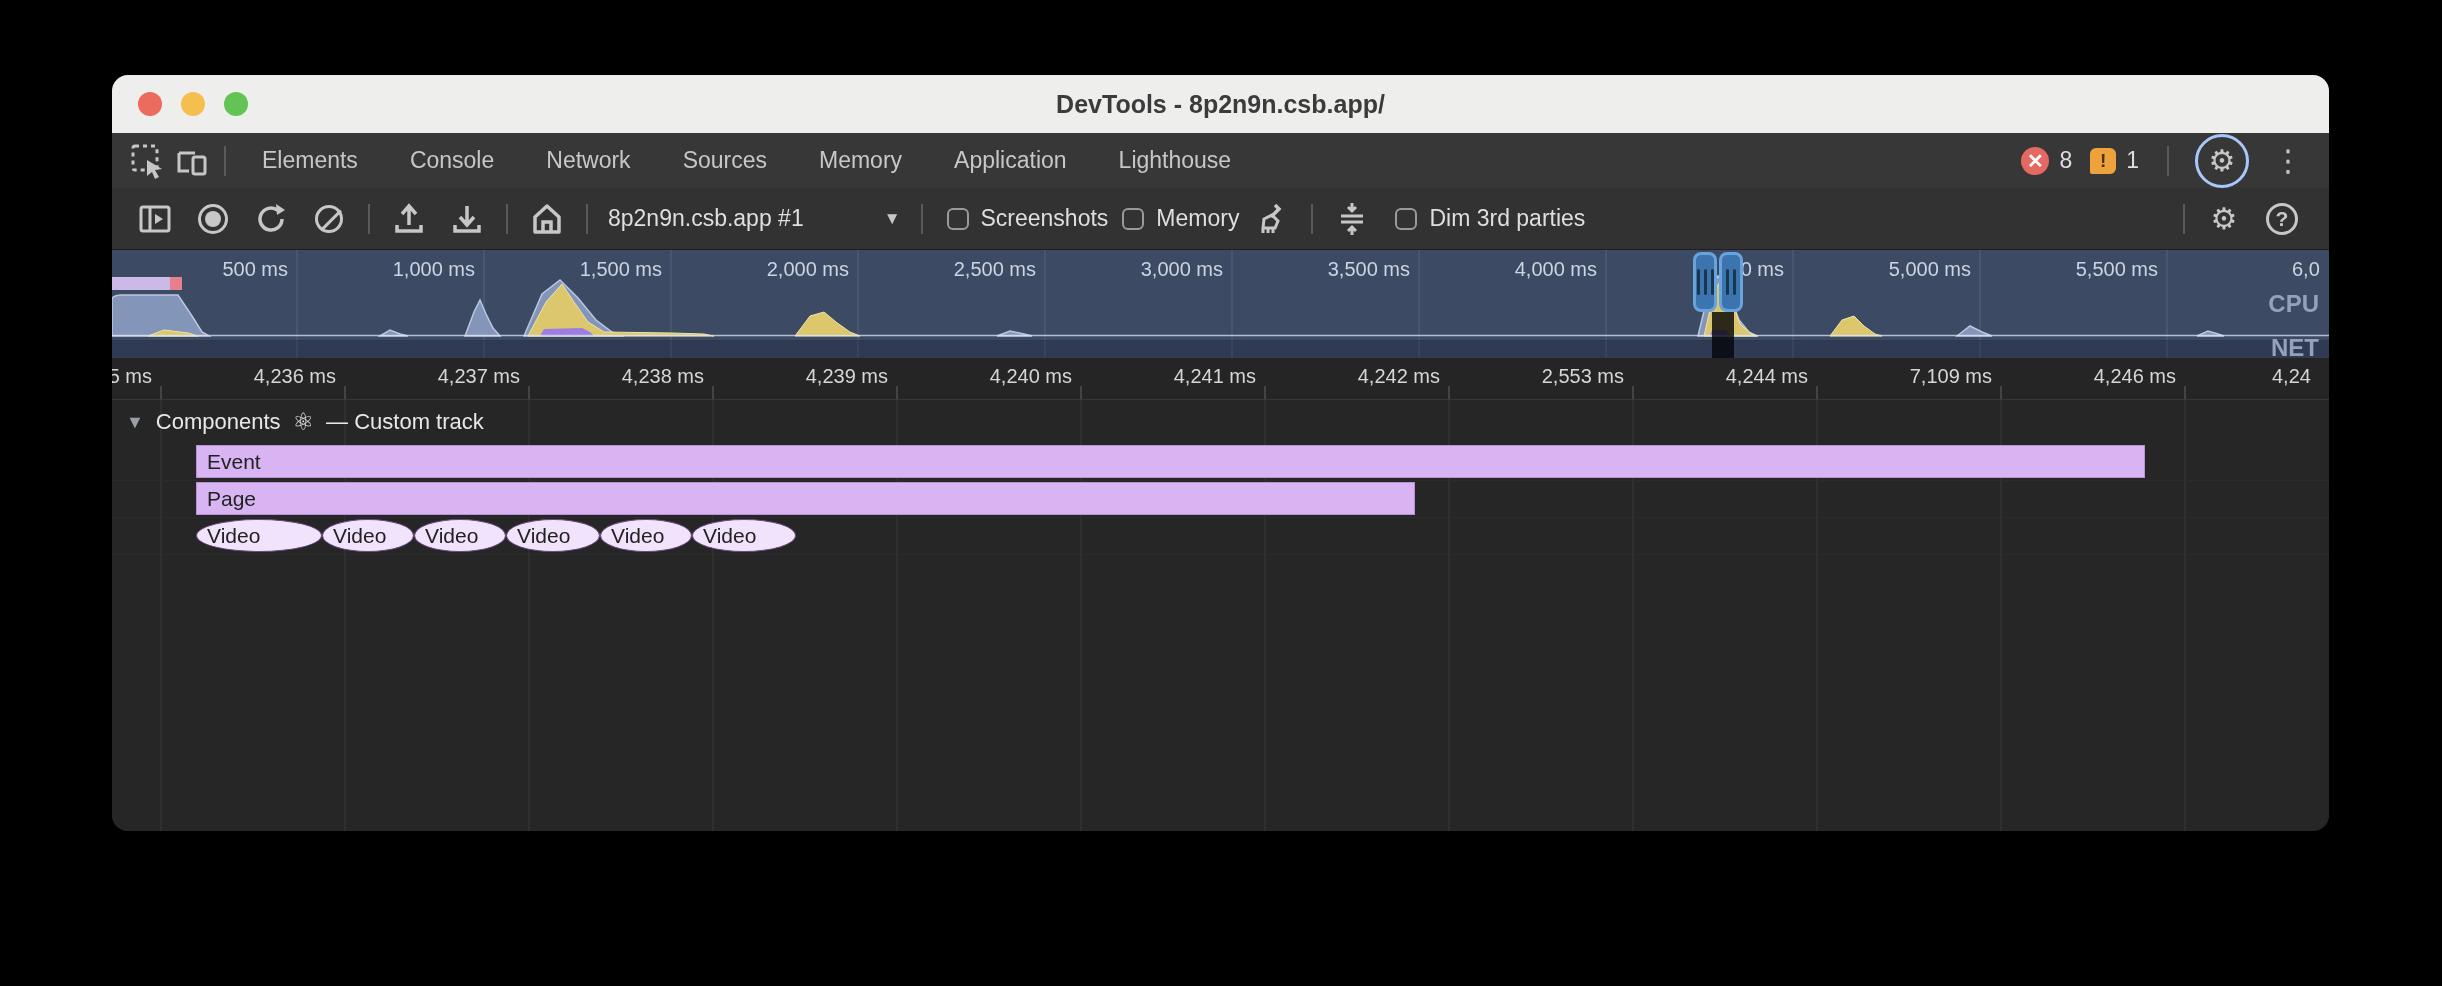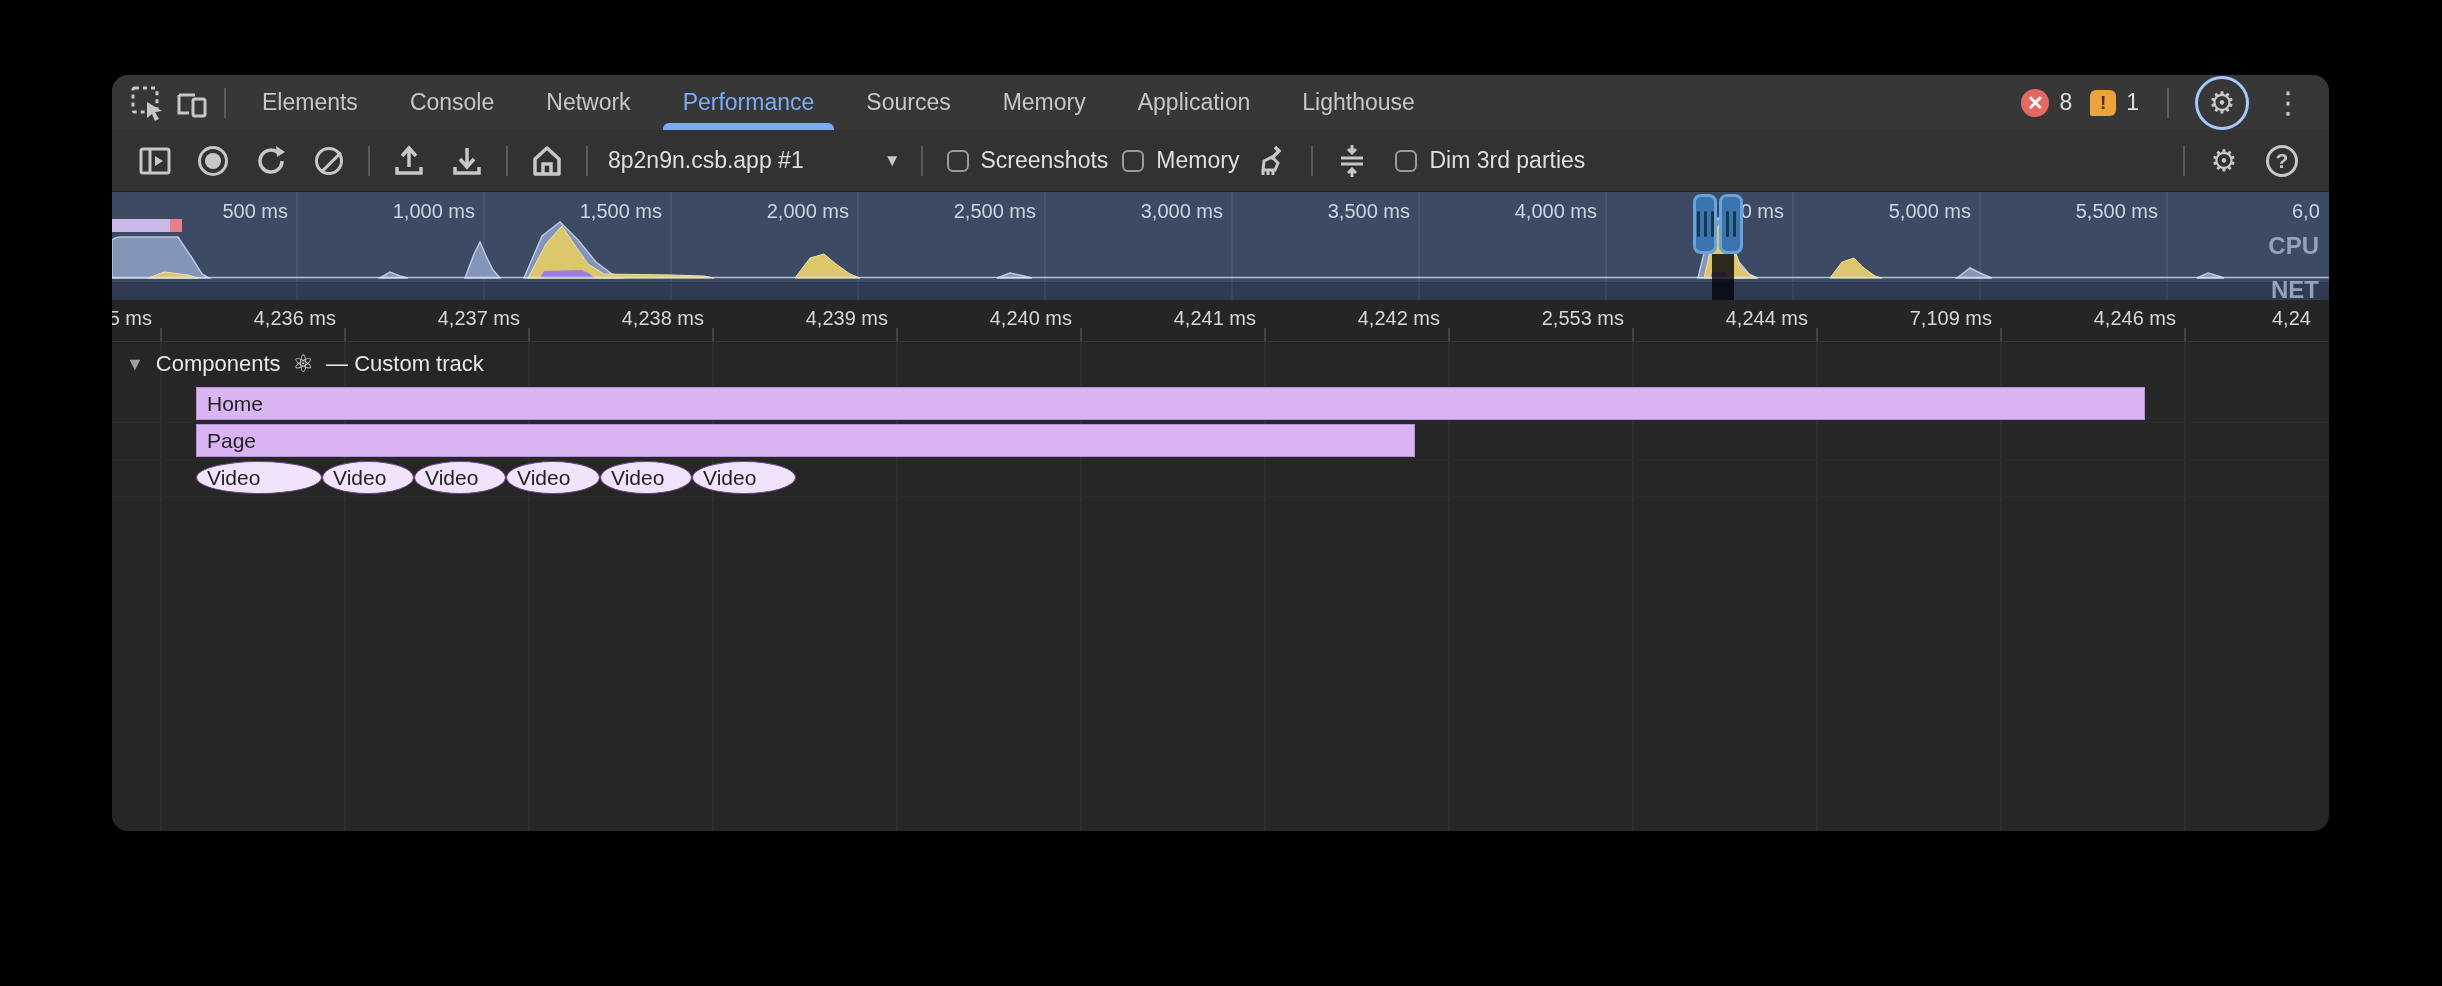--- a/index.html
+++ b/index.html
@@ -96,40 +96,47 @@
   .btab.active { color:#7cacf8; }
   .btab.active::after { content:""; position:absolute; left:2px; right:2px; bottom:0; height:8px;
                         background:#7cacf8; border-radius:8px 8px 0 0; }
   svg { display:block; }
 </style>
 </head>
 <body>
 
 <div id="window">
 
+  <div class="titlebar">
+    <div class="traffic">
+        <div class="light" style="background: rgb(236, 106, 94);"></div>
+        <div class="light" style="background: rgb(245, 191, 79);"></div>
+        <div class="light" style="background: rgb(97, 196, 84);"></div>
+      </div>
+    <div class="title-text">DevTools - 8p2n9n.csb.app/</div>
+  </div>
 
   <div class="tabbar">
     <div class="tbicon">
       <svg width="36" height="36" viewBox="0 0 36 36">
         <rect x="3" y="3" width="24" height="24" rx="2" fill="none" stroke="#c7c7c7" stroke-width="3" stroke-dasharray="4 4"></rect>
         <path d="M17 17 L32 26 L25 27 L29 34 L25 36 L22 29 L17 33 Z" fill="#c7c7c7"></path>
       </svg>
     </div>
     <div class="tbicon">
       <svg width="36" height="36" viewBox="0 0 36 36">
         <path d="M5 10 h16 M5 10 v18 h10" fill="none" stroke="#c7c7c7" stroke-width="3"></path>
         <rect x="19" y="14" width="12" height="17" rx="2" fill="none" stroke="#c7c7c7" stroke-width="3"></rect>
       </svg>
     </div>
     <div class="vdiv"></div>
     <div id="main-tabs" style="display:flex;height:100%;align-items:center;">
         <div class="tab">Elements</div>
         <div class="tab">Console</div>
         <div class="tab">Network</div>
-        <div class="tab active">Performance</div>
         <div class="tab">Sources</div>
         <div class="tab">Memory</div>
         <div class="tab">Application</div>
         <div class="tab">Lighthouse</div>
       </div>
     <div class="tb-spacer"></div>
     <div class="badge-group">
       <div class="err-badge">✕</div>
       <div class="badge-count">8</div>
       <div class="warn-badge">!</div>
@@ -341,21 +348,21 @@
     <div class="rowline" style="top:80px;"></div>
     <div class="rowline" style="top:117px;"></div>
     <div class="rowline" style="top:154px;"></div>
     <div class="track-header">
       <span class="disclosure">▼</span>
       <span>Components</span>
       <span style="font-size:24px;color:#e8e8e8;">⚛</span>
       <span>— Custom track</span>
     </div>
     <div id="bars-layer">
-        <div class="bar solid" style="left: 84px; top: 45px; width: 1949px; height: 33px;">Home</div>
+        <div class="bar solid" style="left: 84px; top: 45px; width: 1949px; height: 33px;">Event</div>
         <div class="bar solid" style="left: 84px; top: 82px; width: 1219px; height: 33px;">Page</div>
         <div class="bar light" style="left: 84px; top: 119px; width: 126px; height: 33px;">Video</div>
         <div class="bar light" style="left: 210px; top: 119px; width: 92px; height: 33px;">Video</div>
         <div class="bar light" style="left: 302px; top: 119px; width: 92px; height: 33px;">Video</div>
         <div class="bar light" style="left: 394px; top: 119px; width: 94px; height: 33px;">Video</div>
         <div class="bar light" style="left: 488px; top: 119px; width: 92px; height: 33px;">Video</div>
         <div class="bar light" style="left: 580px; top: 119px; width: 104px; height: 33px;">Video</div>
       </div>
   </div>
 

